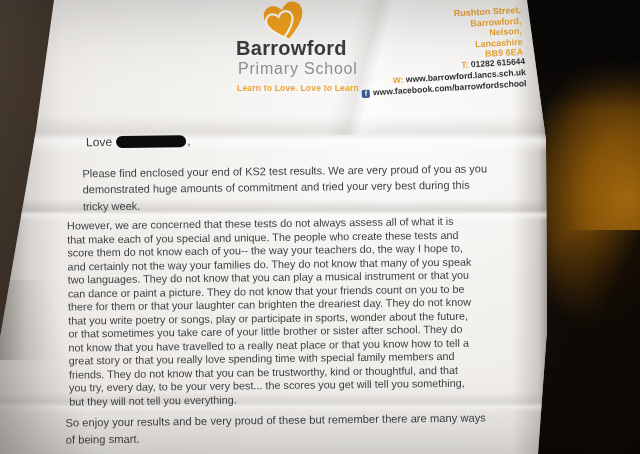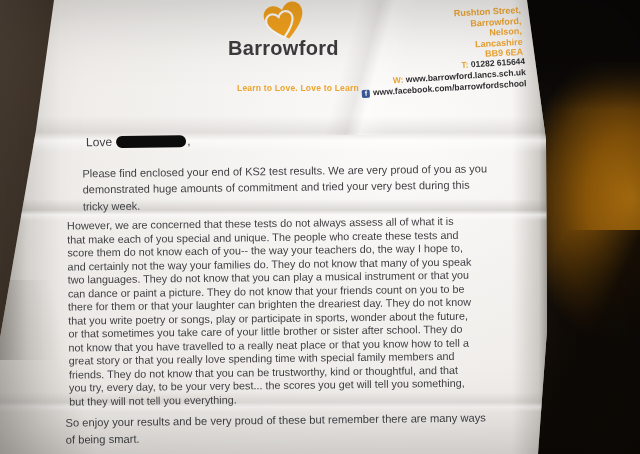--- a/index.html
+++ b/index.html
@@ -45,21 +45,21 @@
     background:linear-gradient(to bottom, rgba(0,0,0,0) 0%, rgba(110,104,98,0.14) 45%, rgba(255,255,255,0.55) 68%, rgba(0,0,0,0) 100%); }
   .crease-2 { left:0; top:199px; width:100%; height:22px;
     background:linear-gradient(to bottom, rgba(0,0,0,0) 0%, rgba(105,99,93,0.20) 50%, rgba(255,255,255,0.5) 72%, rgba(0,0,0,0) 100%); }
   .crease-3 { left:0; top:392px; width:100%; height:20px;
     background:linear-gradient(to bottom, rgba(0,0,0,0) 0%, rgba(110,104,98,0.12) 50%, rgba(255,255,255,0.4) 75%, rgba(0,0,0,0) 100%); }
   .crease-v1 { left:290px; top:0; width:140px; height:135px;
     background:linear-gradient(105deg, rgba(0,0,0,0) 40%, rgba(120,114,108,0.12) 52%, rgba(255,255,255,0.4) 60%, rgba(0,0,0,0) 75%); }
   .shadow-bl { left:0; top:280px; width:130px; height:174px;
     background:linear-gradient(75deg, rgba(100,94,88,0.32) 0%, rgba(0,0,0,0) 55%); }
   
-  .school-name { position:absolute; left:228px; top:37px; font-size:20px; font-weight:bold;
+  .school-name { position:absolute; left:236px; top:37px; font-size:20px; font-weight:bold;
     color:#3c3c3e; letter-spacing:0.3px; }
   .school-subtitle { position:absolute; left:238px; top:60px; font-size:16px;
     color:#8f8f93; letter-spacing:0.8px; }
   .school-motto { position:absolute; left:237px; top:83px; font-size:8.5px; font-weight:bold;
     color:#eca42e; letter-spacing:0.2px; }
   .logo-heart { position:absolute; left:262px; top:1px; }
   .address-block { position:absolute; left:400px; top:8px; width:122px; text-align:right;
     font-size:9px; font-weight:bold; color:#eba332; line-height:10.5px;
     transform:rotate(-3deg); white-space:pre-line; }
   .contact-block { position:absolute; left:330px; top:62px; width:196px; text-align:right;
@@ -104,20 +104,21 @@
     <div class="shadow-bl"></div>
   </div>
 
   <svg class="logo-heart" width="46" height="42" viewBox="0 0 46 42">
     <g transform="rotate(-14 23 21)">
       <path d="M23 38 C10 28 3.5 20.5 3.5 12.5 C3.5 6.5 8 2.5 13.2 2.5 C17 2.5 20.6 4.8 23 8.6 C25.4 4.8 29 2.5 32.8 2.5 C38 2.5 42.5 6.5 42.5 12.5 C42.5 20.5 36 28 23 38 Z" fill="#f2a11d"></path>
       <path d="M20 34 C10.5 26.5 6 21 6 15.5 C6 11.2 9.2 8.4 12.8 8.4 C15.4 8.4 17.9 10 19.5 12.6 C21.1 10 23.6 8.4 26.2 8.4 C29.8 8.4 33 11.2 33 15.5 C33 21 28.5 26.5 20 34 Z" fill="none" stroke="#fdfcfa" stroke-width="2.2" transform="translate(-1.5,2)"></path>
     </g>
   </svg>
   <div class="school-name">Barrowford</div>
+  <div class="school-subtitle">Primary School</div>
   <div class="school-motto">Learn to Love. Love to Learn</div>
 
   <div class="address-block">Rushton Street,
 Barrowford,
 Nelson,
 Lancashire
 BB9 6EA</div>
 
   <div class="contact-block">
     <div>

